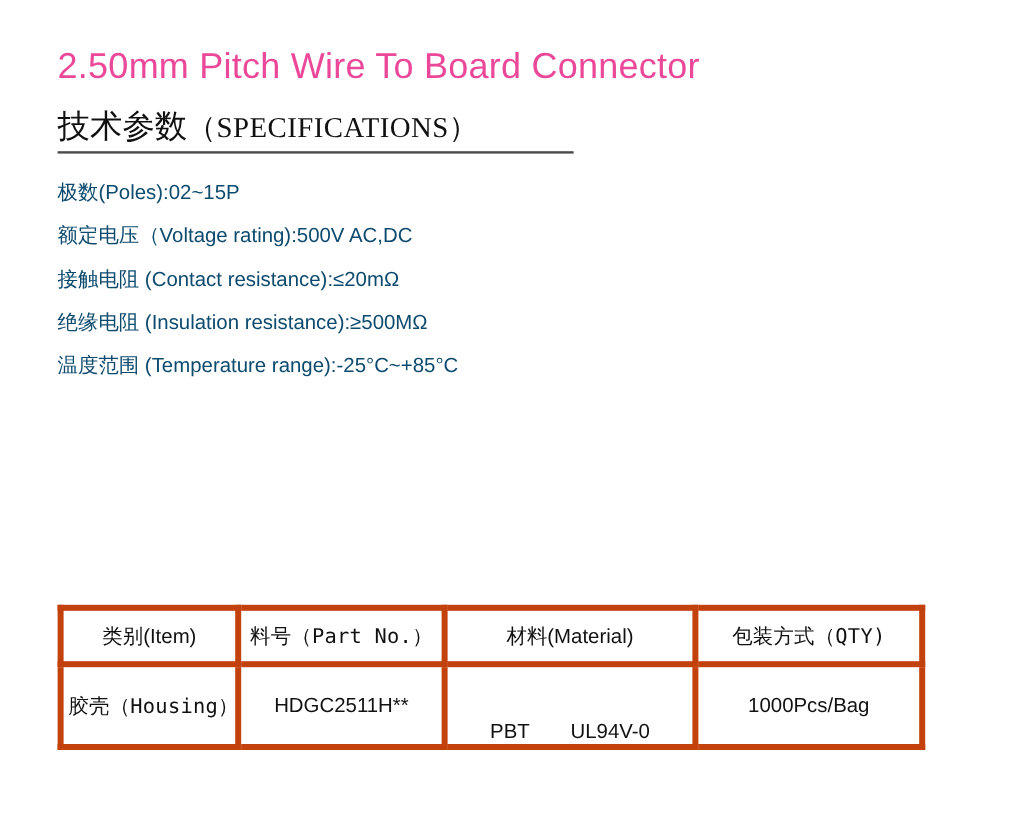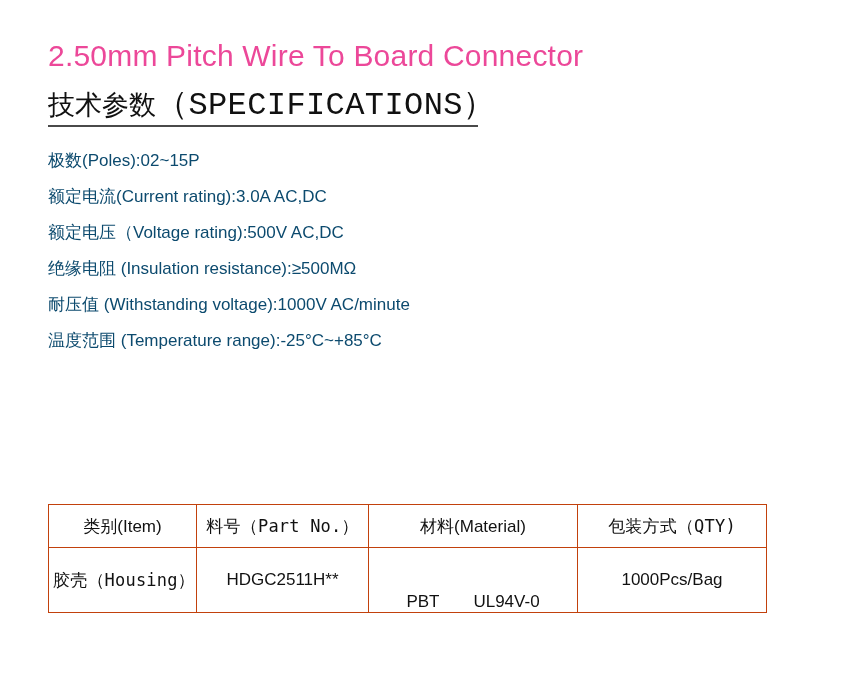--- a/index.html
+++ b/index.html
@@ -36,22 +36,22 @@
     width: 430px;
   }
   #spec-heading {
     font-size: 27px;
     line-height: 34px;
     font-weight: 400;
     color: #111111;
     white-space: nowrap;
   }
   #spec-heading .latin {
-    font-family: Liberation Mono, monospace;
-    font-size: 32px;
+    font-family: Liberation Serif, serif;
+    font-size: 24px;
     letter-spacing: 0.4px;
   }
   #spec-heading-rule {
     margin-top: 2px;
     height: 2px;
     background: #4a4a4a;
     width: 430px;
   }
 
   
@@ -72,21 +72,21 @@
   
   #spec-table {
     position: absolute;
     left: 48px;
     top: 504px;
     width: 718px;
     border-collapse: collapse;
     table-layout: fixed;
   }
   #spec-table td {
-    border: 1px solid #c2410c;
+    border: 5px solid #c2410c;
     text-align: center;
     vertical-align: middle;
     height: 40px;
     padding: 0 4px;
     font-size: 17px;
     color: #111111;
     white-space: nowrap;
   }
   #spec-table col.c-item     { width: 148px; }
   #spec-table col.c-part     { width: 172px; }
@@ -120,24 +120,23 @@
 
 <div id="spec-heading-wrap">
   <div id="spec-heading">
     <span>技术参数</span><span class="latin">（SPECIFICATIONS）</span>
   </div>
   <div id="spec-heading-rule"></div>
 </div>
 
 <div id="spec-list">
   <div class="spec-line">极数(Poles):02~15P</div>
-  <div class="spec-line">额定电流(Current rating):3.0A AC,DC</div>
   <div class="spec-line">额定电压（Voltage rating):500V AC,DC</div>
+  <div class="spec-line">接触电阻 (Contact resistance):≤20mΩ</div>
   <div class="spec-line">绝缘电阻 (Insulation resistance):≥500MΩ</div>
-  <div class="spec-line">耐压值 (Withstanding voltage):1000V AC/minute</div>
   <div class="spec-line">温度范围 (Temperature range):-25°C~+85°C</div>
 </div>
 
 <table id="spec-table">
   <colgroup>
     <col class="c-item">
       <col class="c-part">
       <col class="c-material">
       <col class="c-qty">
   </colgroup>

